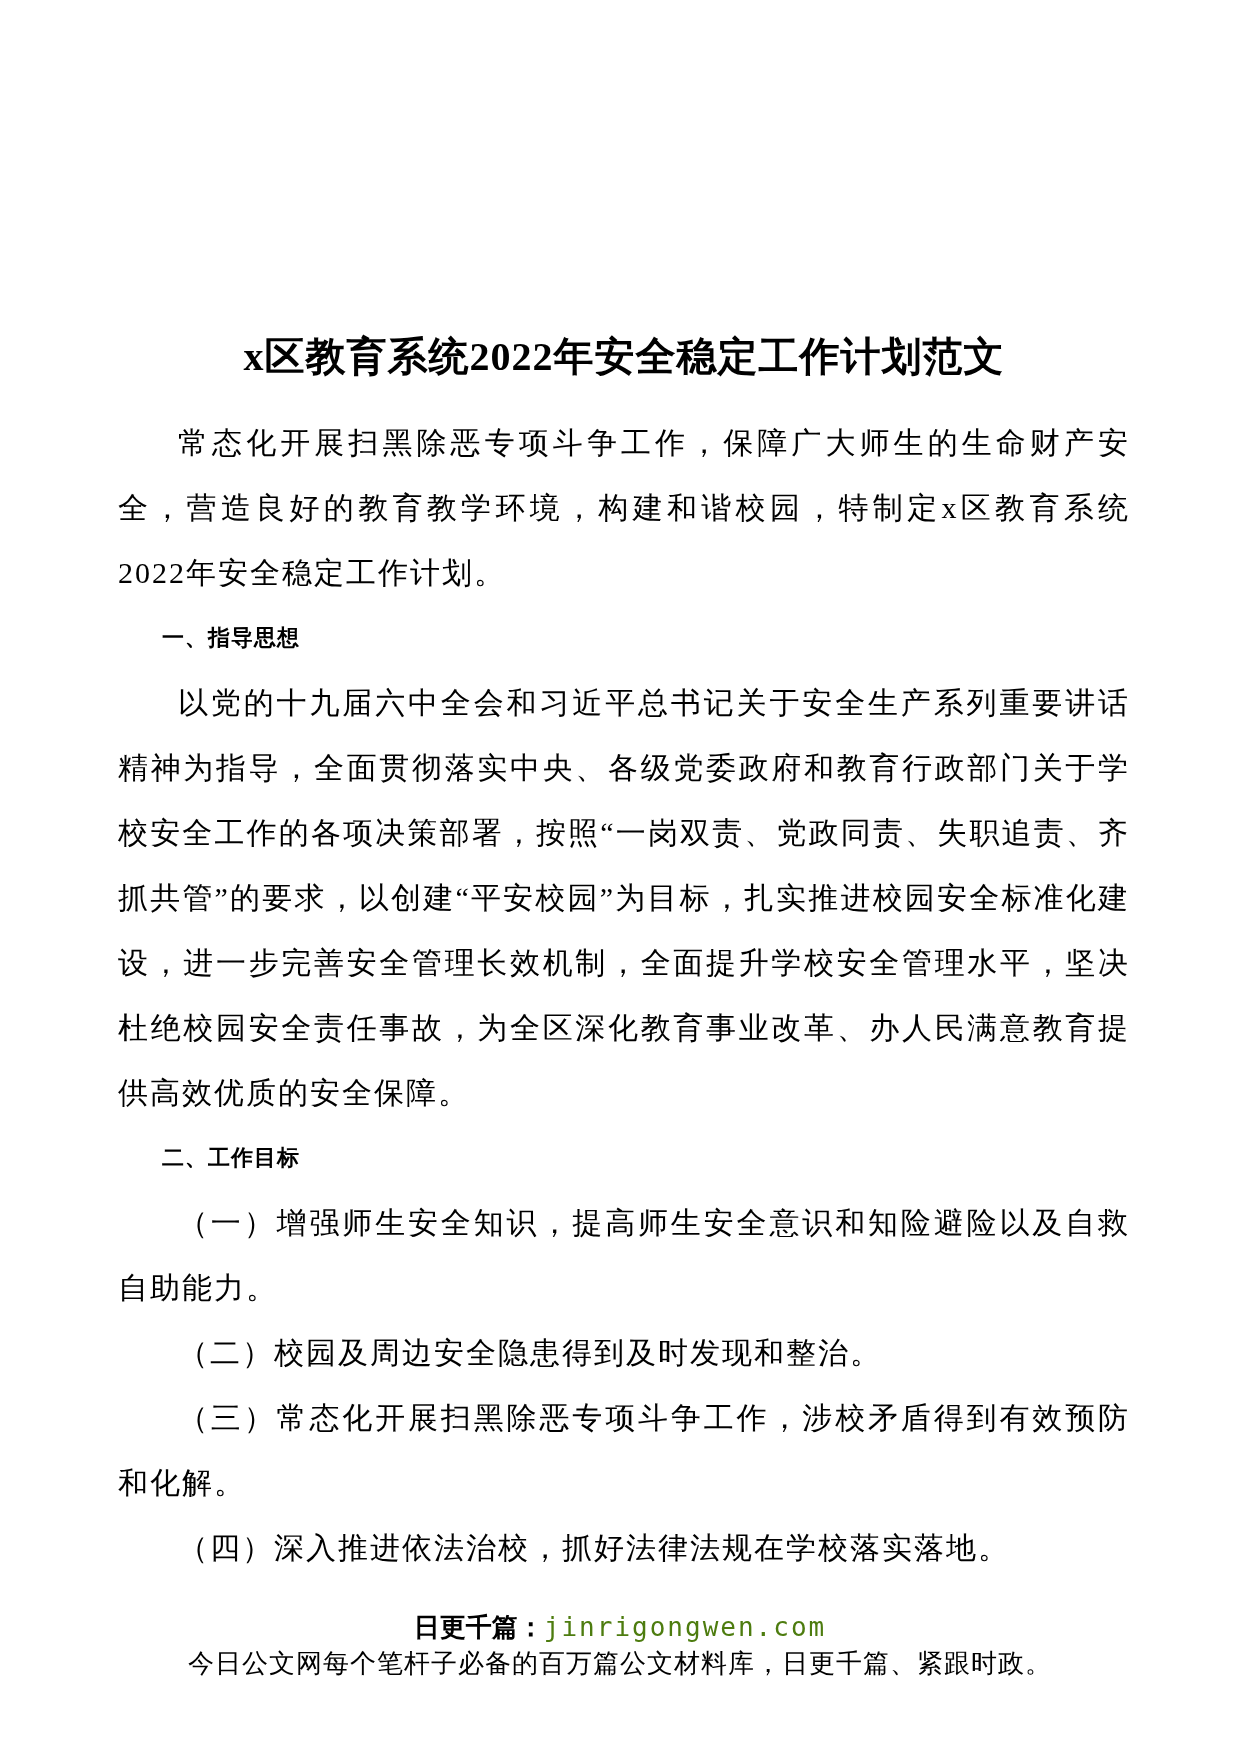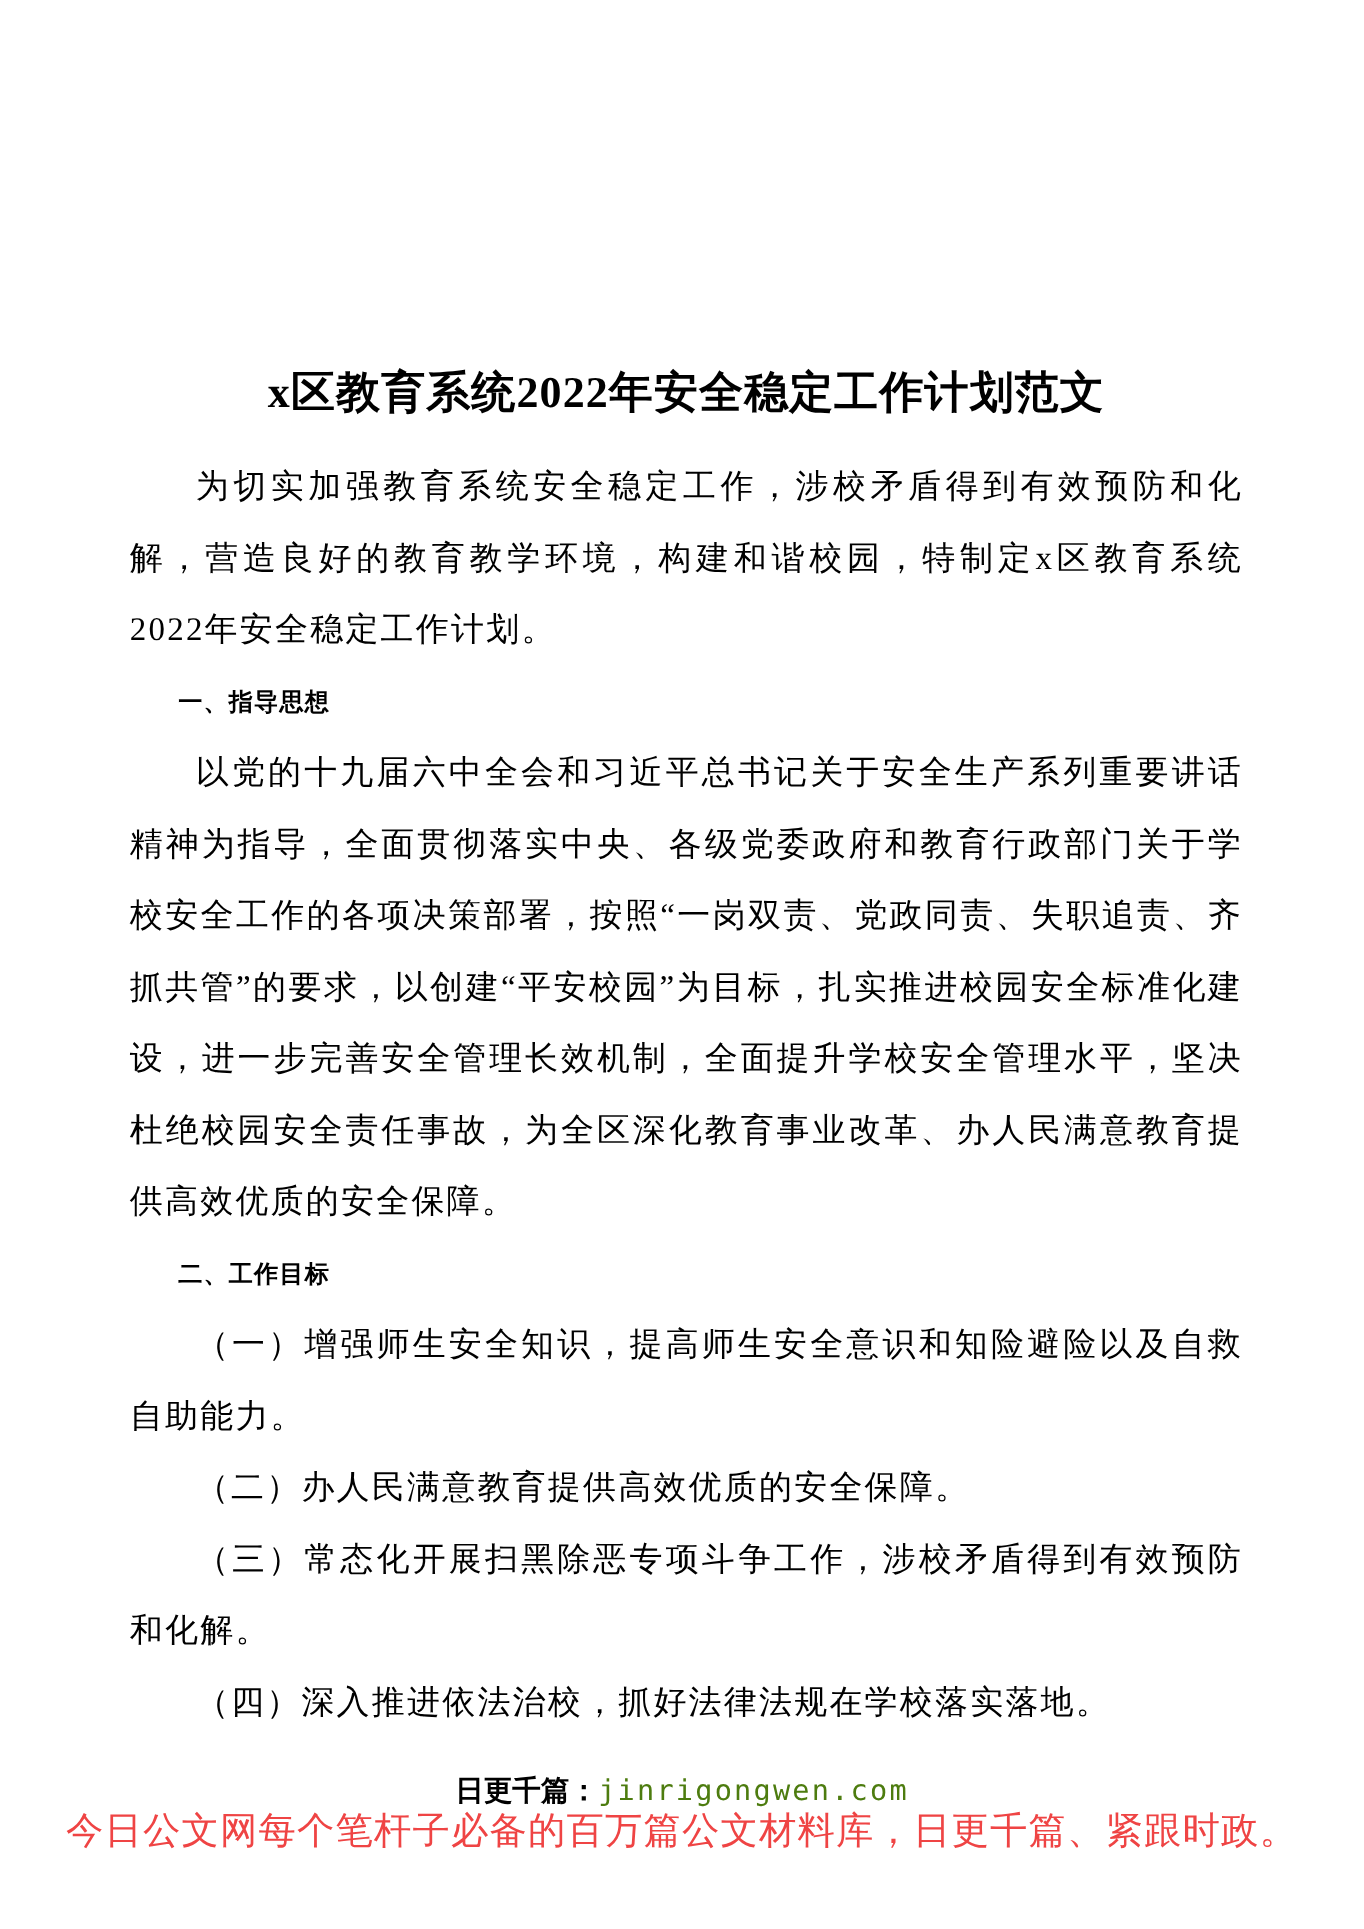--- a/index.html
+++ b/index.html
@@ -72,46 +72,46 @@
     color: #000000;
   }
   .footer-url {
     font-family: "DejaVu Sans Mono", monospace;
     font-weight: 400;
     letter-spacing: 2px;
     font-size: 26px;
     text-decoration: none;
   }
   .footer-line2 {
-    font-size: 34px;
+    font-size: 26px;
     line-height: 34px;
     font-weight: 400;
-    color: #ef4444;
+    color: #000000;
     margin-top: 2px;
     letter-spacing: 1px;
   }
 </style>
 </head>
 <body>
 
 <div class="page">
   <div class="content">
     <h1 class="doc-title">x区教育系统2022年安全稳定工作计划范文</h1>
 
-    <p class="body-para">为切实加强教育系统安全稳定工作，涉校矛盾得到有效预防和化解，营造良好的教育教学环境，构建和谐校园，特制定x区教育系统2022年安全稳定工作计划。</p>
+    <p class="body-para">常态化开展扫黑除恶专项斗争工作，保障广大师生的生命财产安全，营造良好的教育教学环境，构建和谐校园，特制定x区教育系统2022年安全稳定工作计划。</p>
 
     <p class="heading-para">一、指导思想</p>
 
     <p class="body-para">以党的十九届六中全会和习近平总书记关于安全生产系列重要讲话精神为指导，全面贯彻落实中央、各级党委政府和教育行政部门关于学校安全工作的各项决策部署，按照“一岗双责、党政同责、失职追责、齐抓共管”的要求，以创建“平安校园”为目标，扎实推进校园安全标准化建设，进一步完善安全管理长效机制，全面提升学校安全管理水平，坚决杜绝校园安全责任事故，为全区深化教育事业改革、办人民满意教育提供高效优质的安全保障。</p>
 
     <p class="heading-para">二、工作目标</p>
 
     <p class="body-para">（一）增强师生安全知识，提高师生安全意识和知险避险以及自救自助能力。</p>
 
-    <p class="body-para">（二）办人民满意教育提供高效优质的安全保障。</p>
+    <p class="body-para">（二）校园及周边安全隐患得到及时发现和整治。</p>
 
     <p class="body-para">（三）常态化开展扫黑除恶专项斗争工作，涉校矛盾得到有效预防和化解。</p>
 
     <p class="body-para">（四）深入推进依法治校，抓好法律法规在学校落实落地。</p>
   </div>
 
   <div class="footer">
     <div class="footer-line1">
       <span>日更千篇：</span><span class="footer-url" style="color: #4d7c0f;">jinrigongwen.com</span>
     </div>

